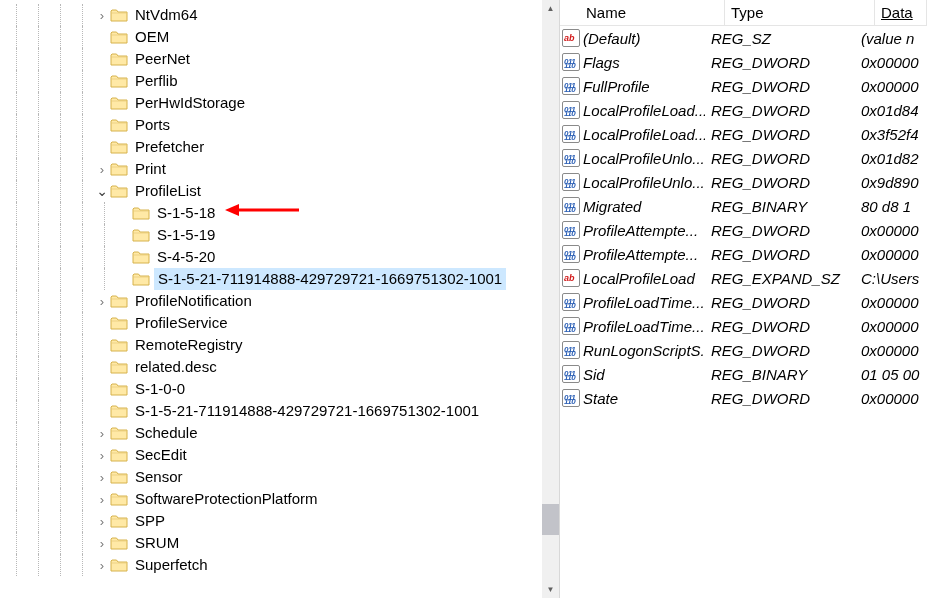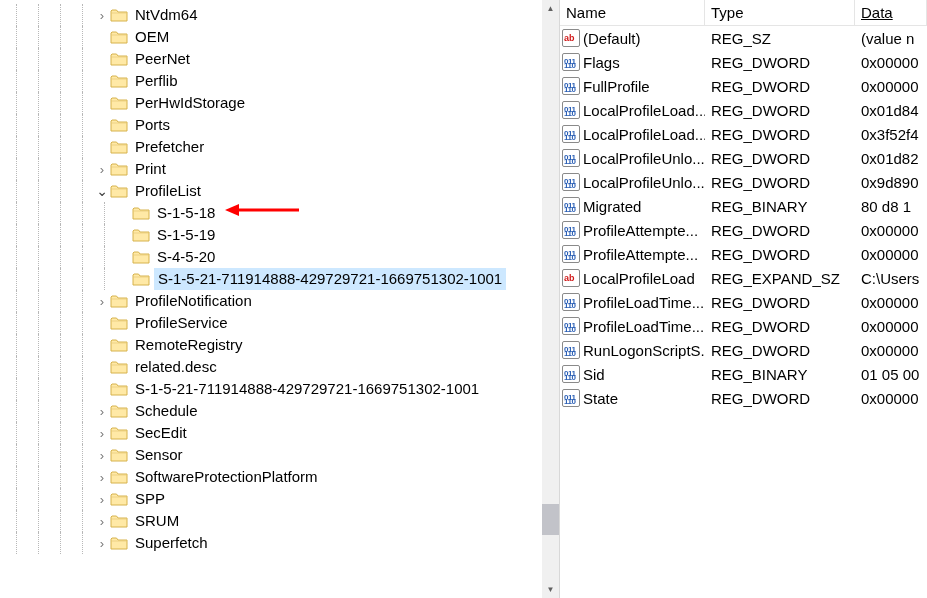--- a/index.html
+++ b/index.html
@@ -114,32 +114,33 @@
       border-bottom:1px solid #e5e5e5;
     }
     .list-header .col {
       font-weight:400;
       color:#000;
       padding-left:6px;
       height:100%;
       display:flex;align-items:center;
       border-right:1px solid #e5e5e5;
     }
-    .col-name{width:145px;}
+    .col-name{width:145px;margin-left:20px;}
     .col-type{width:150px;}
     .col-data{flex:1;text-decoration:underline;}
     .list-body .row{
       display:flex;
       height:24px;
       align-items:center;
       white-space:nowrap;
     }
     .list-body .row .c{
       overflow:hidden;
       text-overflow:clip;
+      font-style:italic;
     }
     .c-name{width:145px;padding-left:2px;display:flex;align-items:center;}
     .c-type{width:150px;padding-left:6px;}
     .c-data{flex:1;padding-left:6px;}
     .reg-ico{
       width:18px;height:18px;
       margin-right:3px;
       flex-shrink:0;
       border:1px solid #8a8a8a;
       border-radius:2px;
@@ -406,20 +407,34 @@
           <span class="indent line"></span>
           <span class="indent line"></span>
           <span class="chevron none"></span>
           <span class="folder-ico">
             <svg viewBox="0 0 18 14">
               <path d="M1 3 L1 13 L17 13 L17 4 L8 4 L6.5 2 L2 2 Z" fill="#ffe9a6" stroke="#d6b24c" stroke-width="1"></path>
               <path d="M1 5 L17 5" stroke="#e5c977" stroke-width="0.7"></path>
             </svg>
           </span>
           <span class="label-span">related.desc</span>
+        </div>
+        <div class="tree-row">
+          <span class="indent line"></span>
+          <span class="indent line"></span>
+          <span class="indent line"></span>
+          <span class="indent line"></span>
+          <span class="chevron none"></span>
+          <span class="folder-ico">
+            <svg viewBox="0 0 18 14">
+              <path d="M1 3 L1 13 L17 13 L17 4 L8 4 L6.5 2 L2 2 Z" fill="#ffe9a6" stroke="#d6b24c" stroke-width="1"></path>
+              <path d="M1 5 L17 5" stroke="#e5c977" stroke-width="0.7"></path>
+            </svg>
+          </span>
+          <span class="label-span">S-1-0-0</span>
         </div>
         <div class="tree-row">
           <span class="indent line"></span>
           <span class="indent line"></span>
           <span class="indent line"></span>
           <span class="indent line"></span>
           <span class="chevron none"></span>
           <span class="folder-ico">
             <svg viewBox="0 0 18 14">
               <path d="M1 3 L1 13 L17 13 L17 4 L8 4 L6.5 2 L2 2 Z" fill="#ffe9a6" stroke="#d6b24c" stroke-width="1"></path>

